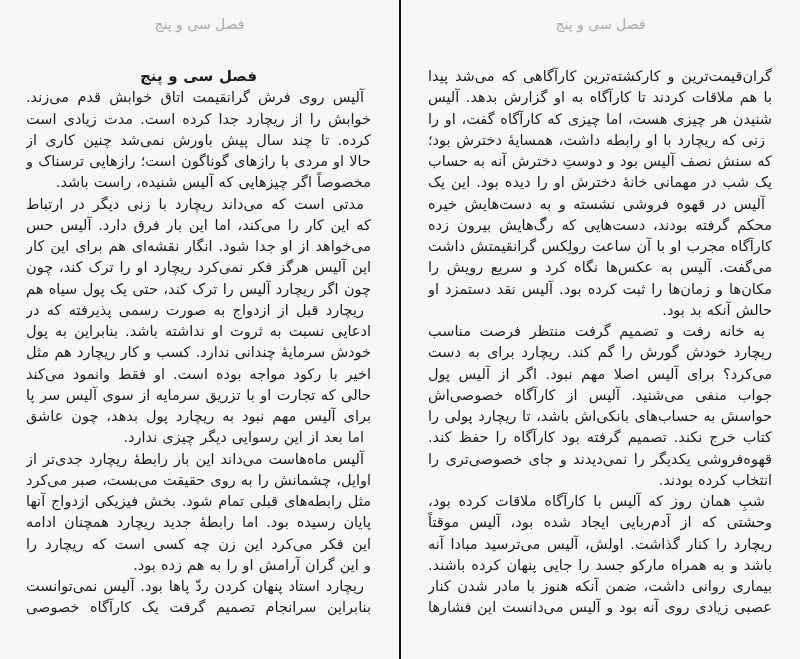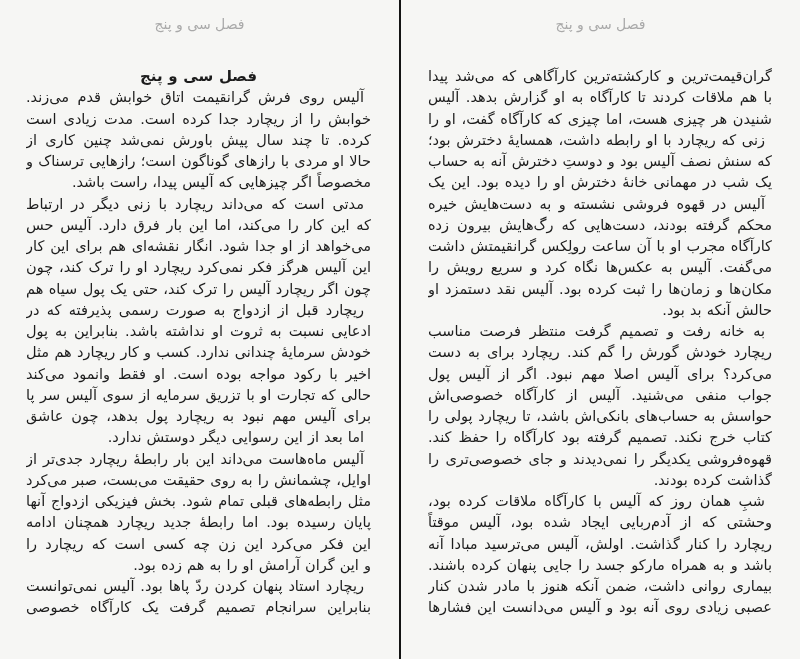--- a/index.html
+++ b/index.html
@@ -76,33 +76,33 @@
 <div class="spread">
 
   <section class="page page-left">
     <div class="running-head">فصل سی و پنج</div>
     <div class="body" id="left-body">
       <div class="line chapter-title">فصل سی و پنج</div>
     <div class="line p-first">آلیس روی فرش گرانقیمت اتاق خوابش قدم می‌زند. سال‌هاست که اتاق</div>
         <div class="line">خوابش را از ریچارد جدا کرده است. مدت زیادی است که با ریچارد ازدواج</div>
         <div class="line">کرده. تا چند سال پیش باورش نمی‌شد چنین کاری از ریچارد سر بزند. اما</div>
         <div class="line">حالا او مردی با رازهای گوناگون است؛ رازهایی ترسناک و غیرقابل بخشش،</div>
-        <div class="line p-last">مخصوصاً اگر چیزهایی که آلیس پیدا، راست باشد.</div>
+        <div class="line p-last">مخصوصاً اگر چیزهایی که آلیس شنیده، راست باشد.</div>
         <div class="line p-first">مدتی است که می‌داند ریچارد با زنی دیگر در ارتباط است. اولین بار نیست</div>
         <div class="line">که این کار را می‌کند، اما این بار فرق دارد. آلیس حس می‌کند ریچارد</div>
         <div class="line">می‌خواهد از او جدا شود. انگار نقشه‌ای هم برای این کار کشیده است. پیش از</div>
         <div class="line">این آلیس هرگز فکر نمی‌کرد ریچارد او را ترک کند، چون جرأتش را نداشت.</div>
         <div class="line p-last">چون اگر ریچارد آلیس را ترک کند، حتی یک پول سیاه هم گیرش نمی‌آید.</div>
         <div class="line p-first">ریچارد قبل از ازدواج به صورت رسمی پذیرفته که در صورت ترک آلیس</div>
         <div class="line">ادعایی نسبت به ثروت او نداشته باشد. بنابراین به پول آلیس نیاز دارد، زیرا</div>
         <div class="line">خودش سرمایهٔ چندانی ندارد. کسب و کار ریچارد هم مثل مارکو در سال‌های</div>
         <div class="line">اخیر با رکود مواجه بوده است. او فقط وانمود می‌کند تاجر موفقی است، در</div>
         <div class="line">حالی که تجارت او با تزریق سرمایه از سوی آلیس سر پا مانده است. اوایل،</div>
         <div class="line p-last">برای آلیس مهم نبود به ریچارد پول بدهد، چون عاشق ریچارد بود.</div>
-        <div class="line p-first p-last">اما بعد از این رسوایی دیگر دوستش ندارد.</div>
+        <div class="line p-first p-last">اما بعد از این رسوایی دیگر چیزی ندارد.</div>
         <div class="line p-first">آلیس ماه‌هاست می‌داند این بار رابطهٔ ریچارد جدی‌تر از دفعات پیش است.</div>
         <div class="line">اوایل، چشمانش را به روی حقیقت می‌بست، صبر می‌کرد تا این رابطه هم</div>
         <div class="line">مثل رابطه‌های قبلی تمام شود. بخش فیزیکی ازدواج آنها خیلی وقت پیش به</div>
         <div class="line">پایان رسیده بود. اما رابطهٔ جدید ریچارد همچنان ادامه یافت. آلیس مدام به</div>
         <div class="line">این فکر می‌کرد این زن چه کسی است که ریچارد را اسیر خودش کرده است</div>
         <div class="line p-last">و این گران آرامش او را به هم زده بود.</div>
         <div class="line p-first">ریچارد استاد پنهان کردن ردّ پاها بود. آلیس نمی‌توانست او را گیر بیندازد.</div>
         <div class="line p-last">بنابراین سرانجام تصمیم گرفت یک کارآگاه خصوصی استخدام کند.</div>
       </div>
   </section>
@@ -124,21 +124,21 @@
         <div class="line">می‌گفت. آلیس به عکس‌ها نگاه کرد و سریع رویش را برگرداند. کارآگاه همهٔ</div>
         <div class="line">مکان‌ها و زمان‌ها را ثبت کرده بود. آلیس نقد دستمزد او را پرداخت کرد.</div>
         <div class="line p-last">حالش آنکه بد بود.</div>
         <div class="line p-first">به خانه رفت و تصمیم گرفت منتظر فرصت مناسب بماند. منتظر می‌ماند تا</div>
         <div class="line">ریچارد خودش گورش را گم کند. ریچارد برای به دست آوردن پول چه</div>
         <div class="line">می‌کرد؟ برای آلیس اصلا مهم نبود. اگر از آلیس پول می‌خواست، این بار</div>
         <div class="line">جواب منفی می‌شنید. آلیس از کارآگاه خصوصی‌اش خواسته بود شش دانگ</div>
         <div class="line">حواسش به حساب‌های بانکی‌اش باشد، تا ریچارد پولی را بدون حساب و</div>
         <div class="line">کتاب خرج نکند. تصمیم گرفته بود کارآگاه را حفظ کند. اما دیگر در</div>
         <div class="line">قهوه‌فروشی یکدیگر را نمی‌دیدند و جای خصوصی‌تری را برای ملاقات</div>
-        <div class="line p-last">گذاشت کرده بودند.</div>
+        <div class="line p-last">انتخاب کرده بودند.</div>
         <div class="line p-first">شبِ همان روز که آلیس با کارآگاه ملاقات کرده بود، کورا دزدیده شد؛ به دلیل</div>
         <div class="line">وحشتی که از آدم‌ربایی ایجاد شده بود، آلیس موقتاً پروندهٔ رابطهٔ کثیف</div>
         <div class="line">ریچارد را کنار گذاشت. اولش، آلیس می‌ترسید مبادا آنه به کورا آسیبی رسانده</div>
         <div class="line">باشد و به همراه مارکو جسد را جایی پنهان کرده باشند. به هر حال آنه سابقهٔ</div>
         <div class="line">بیماری روانی داشت، ضمن آنکه هنوز با مادر شدن کنار نیامده بود. فشار</div>
         <div class="line p-last">عصبی زیادی روی آنه بود و آلیس می‌دانست این فشارها باعث تشدید</div>
       </div>
   </section>
 
 </div>

